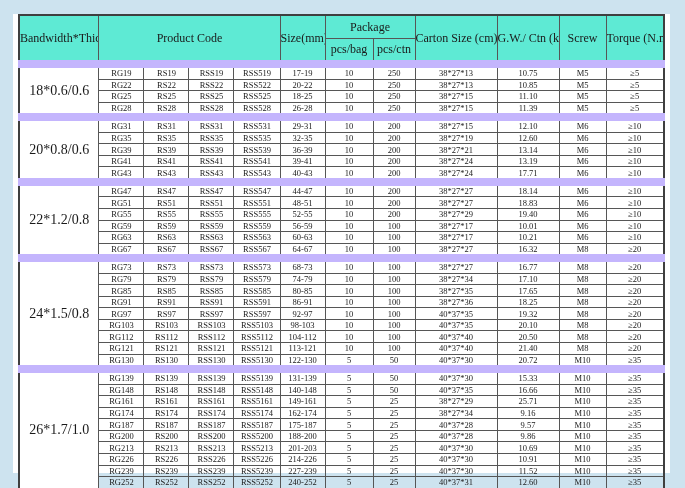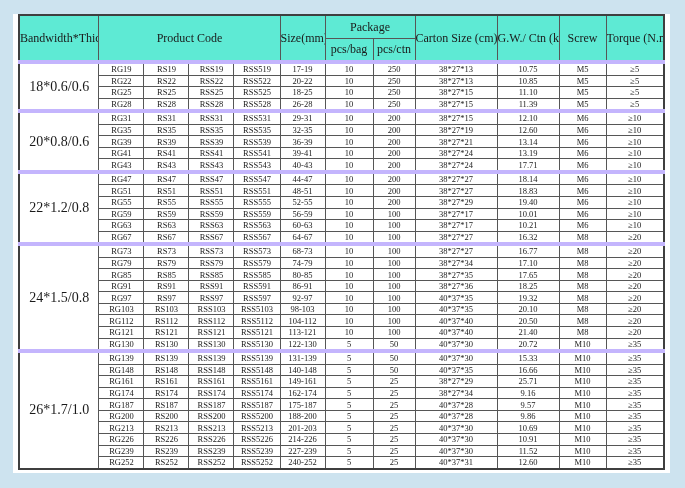--- a/index.html
+++ b/index.html
@@ -53,21 +53,21 @@
   tbody td{
     height:10.55px;
     font-size:8.5px;
     line-height:10px;
   }
   tbody td.group-label{
     font-size:14px;
     background:#fff;
   }
   tbody tr.group-start td{
-    border-top:4px solid #c4b5fd;
+    border-top:8px solid #c4b5fd;
   }
 </style>
 </head>
 <body>
 
 <div class="panel">
 
   <table class="spec">
     <colgroup>
       <col style="width:80px">

